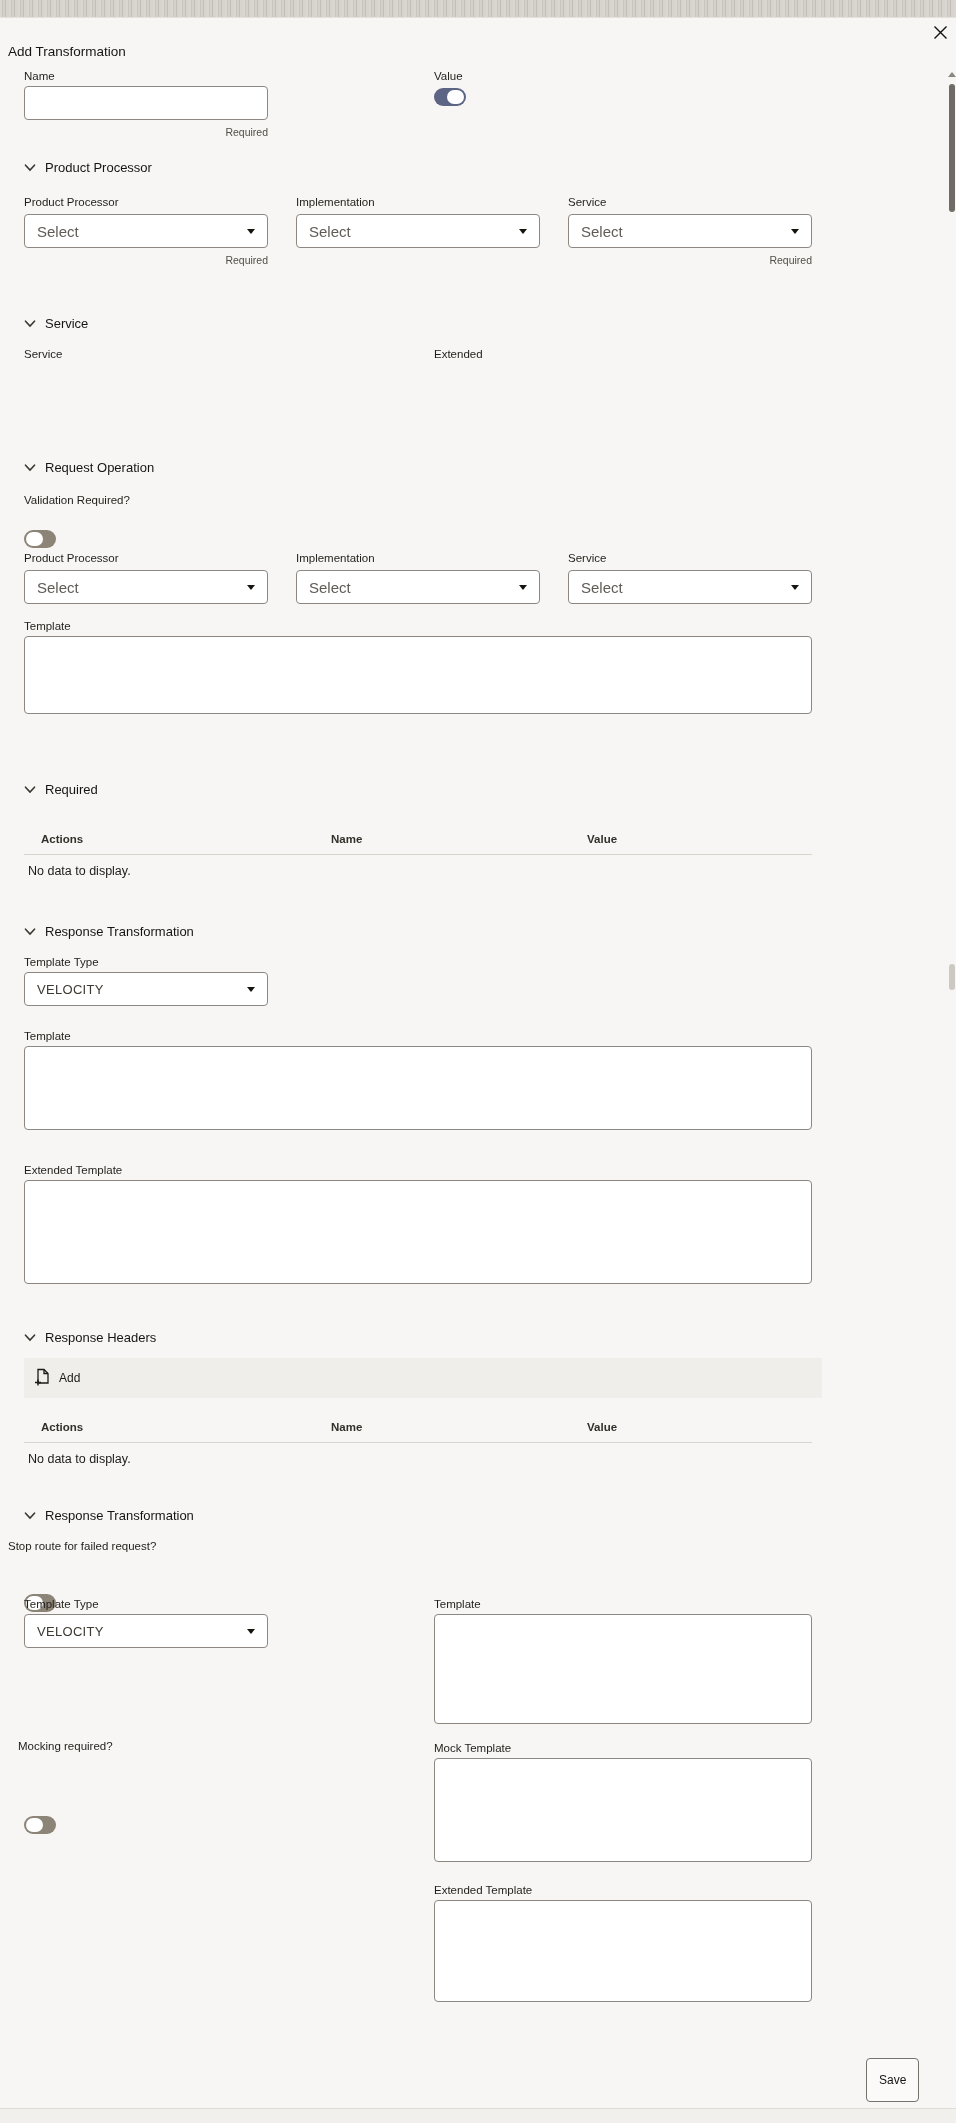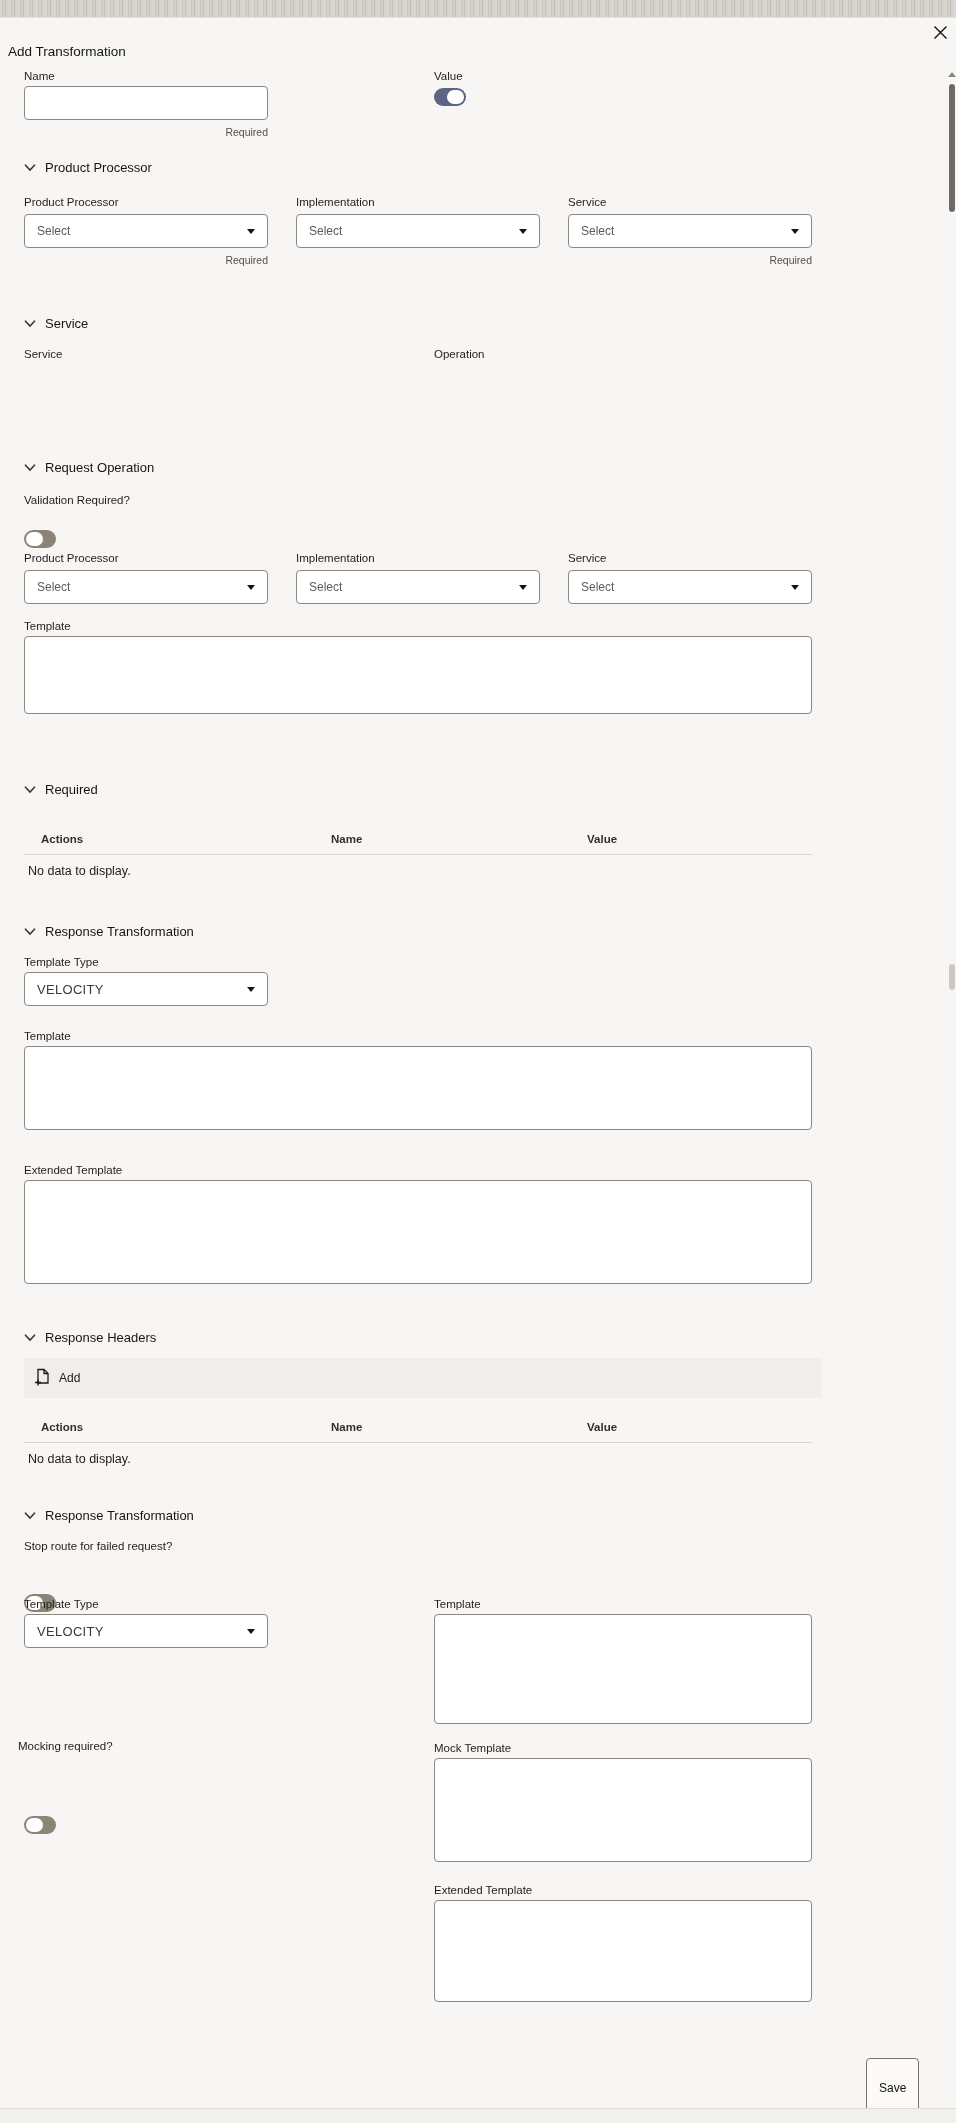--- a/index.html
+++ b/index.html
@@ -21,39 +21,39 @@
   .close-btn{width:20px;height:20px;display:flex;align-items:center;justify-content:center;cursor:pointer;background:none;border:none;padding:0;}
   .label{font-size:11.5px;color:#211e1a;line-height:13px;white-space:nowrap;}
   .req{font-size:10.5px;color:#524d47;text-align:right;}
   .sec{display:flex;align-items:center;gap:9px;}
   .sec .sec-label{font-size:13px;color:#171513;}
   .input, .select, textarea.area{
     box-sizing:border-box;background:#fff;border:1px solid #8c8781;border-radius:4px;
   }
   .input{height:34px;}
   .select{height:34px;display:flex;align-items:center;padding:0 12px;cursor:pointer;}
-  .select .ph{font-size:12px;color:#5f5b55;}
+  .select .ph{font-size:15px;color:#5f5b55;}
   .select .val{font-size:13px;color:#3c3832;letter-spacing:.3px;}
   .caret{margin-left:auto;width:0;height:0;border-left:4.5px solid transparent;border-right:4.5px solid transparent;border-top:5.5px solid #16140f;}
   textarea.area{resize:none;outline:none;padding:8px 10px;font-family:"Liberation Sans",sans-serif;font-size:12px;color:#1c1a17;}
   
   .switch{width:32px;height:18px;border-radius:9px;position:relative;cursor:pointer;}
   .switch[data-state="off"]{background:#8d8478;}
   .switch[data-state="on"]{background:#5d6585;}
   .switch .knob{position:absolute;top:2px;width:17px;height:14px;border-radius:7px;background:#fff;}
   .switch[data-state="off"] .knob{left:2px;}
   .switch[data-state="on"] .knob{right:2px;}
   
   .tbl-head{display:grid;grid-template-columns:307px 256px 1fr;align-items:center;height:30px;border-bottom:1px solid #d8d4ce;}
   .tbl-head .th{font-size:11.5px;font-weight:600;color:#33302b;}
   .tbl-head .th:first-child{padding-left:17px;}
   .nodata{font-size:12.5px;color:#1d1b18;}
   .toolbar{background:#f0eeea;display:flex;align-items:center;padding-left:10px;gap:9px;}
   .toolbar .add-label{font-size:12px;color:#1c1a17;}
-  .btn-save{box-sizing:border-box;background:#fbfaf8;border:1px solid #77726b;border-radius:4px;font-family:"Liberation Sans",sans-serif;font-size:12px;color:#161513;padding:22px 12px;cursor:pointer;}
+  .btn-save{box-sizing:border-box;background:#fbfaf8;border:1px solid #77726b;border-radius:4px;font-family:"Liberation Sans",sans-serif;font-size:12px;color:#161513;padding:14px 12px;cursor:pointer;}
   
   .sb-thumb{width:6px;border-radius:3px;background:#6f6b67;}
   .sb-thumb2{width:6px;border-radius:3px;background:#ccc8c2;}
   .sb-arrow{width:0;height:0;border-left:4px solid transparent;border-right:4px solid transparent;border-bottom:5px solid #8a8680;}
   .footer{left:0;top:2108px;width:956px;height:15px;background:#f2f0ed;border-top:1px solid #dfdbd6;}
 </style>
 </head>
 <body>
 
 <div class="abs top-strip"></div>
@@ -103,21 +103,21 @@
 <div class="abs req" style="left:24px;top:254px;width:244px;">Required</div>
 <div class="abs req" style="left:568px;top:254px;width:244px;">Required</div>
 
 <div class="abs sec" style="left:24px;top:314px;">
   <span><svg width="12" height="8" viewBox="0 0 12 8">
         <path d="M1.5 1.2 L6 6 L10.5 1.2" stroke="#3a362f" stroke-width="1.6" fill="none" stroke-linecap="round"></path>
       </svg></span>
   <span class="sec-label">Service</span>
 </div>
 <div class="abs label" style="left:24px;top:348px;">Service</div>
-<div class="abs label" style="left:434px;top:348px;">Operation</div>
+<div class="abs label" style="left:434px;top:348px;">Extended</div>
 <div class="abs" style="left:24px;top:366px;"></div>
 <div class="abs" style="left:434px;top:366px;"></div>
 
 <div class="abs sec" style="left:24px;top:458px;">
   <span><svg width="12" height="8" viewBox="0 0 12 8">
         <path d="M1.5 1.2 L6 6 L10.5 1.2" stroke="#3a362f" stroke-width="1.6" fill="none" stroke-linecap="round"></path>
       </svg></span>
   <span class="sec-label">Request Operation</span>
 </div>
 <div class="abs label" style="left:24px;top:494px;">Validation Required?</div>
@@ -198,21 +198,21 @@
   <span class="th">Value</span>
 </div>
 <div class="abs nodata" style="left:28px;top:1452px;">No data to display.</div>
 
 <div class="abs sec" style="left:24px;top:1506px;">
   <span><svg width="12" height="8" viewBox="0 0 12 8">
         <path d="M1.5 1.2 L6 6 L10.5 1.2" stroke="#3a362f" stroke-width="1.6" fill="none" stroke-linecap="round"></path>
       </svg></span>
   <span class="sec-label">Response Transformation</span>
 </div>
-<div class="abs label" style="left:24px;top:1540px;">Stop route for failed request?</div>
+<div class="abs label" style="left:8px;top:1540px;">Stop route for failed request?</div>
 <div class="abs switch" style="left:24px;top:1558px;" data-state="off">
     <div class="knob"></div>
   </div>
 
 <div class="abs label" style="left:24px;top:1598px;">Template Type</div>
 <div class="abs select" style="left:24px;top:1614px;width:244px;">
   <span class="val">VELOCITY</span>
     <span class="caret"></span>
 </div>
 <div class="abs label" style="left:434px;top:1598px;">Template</div>

